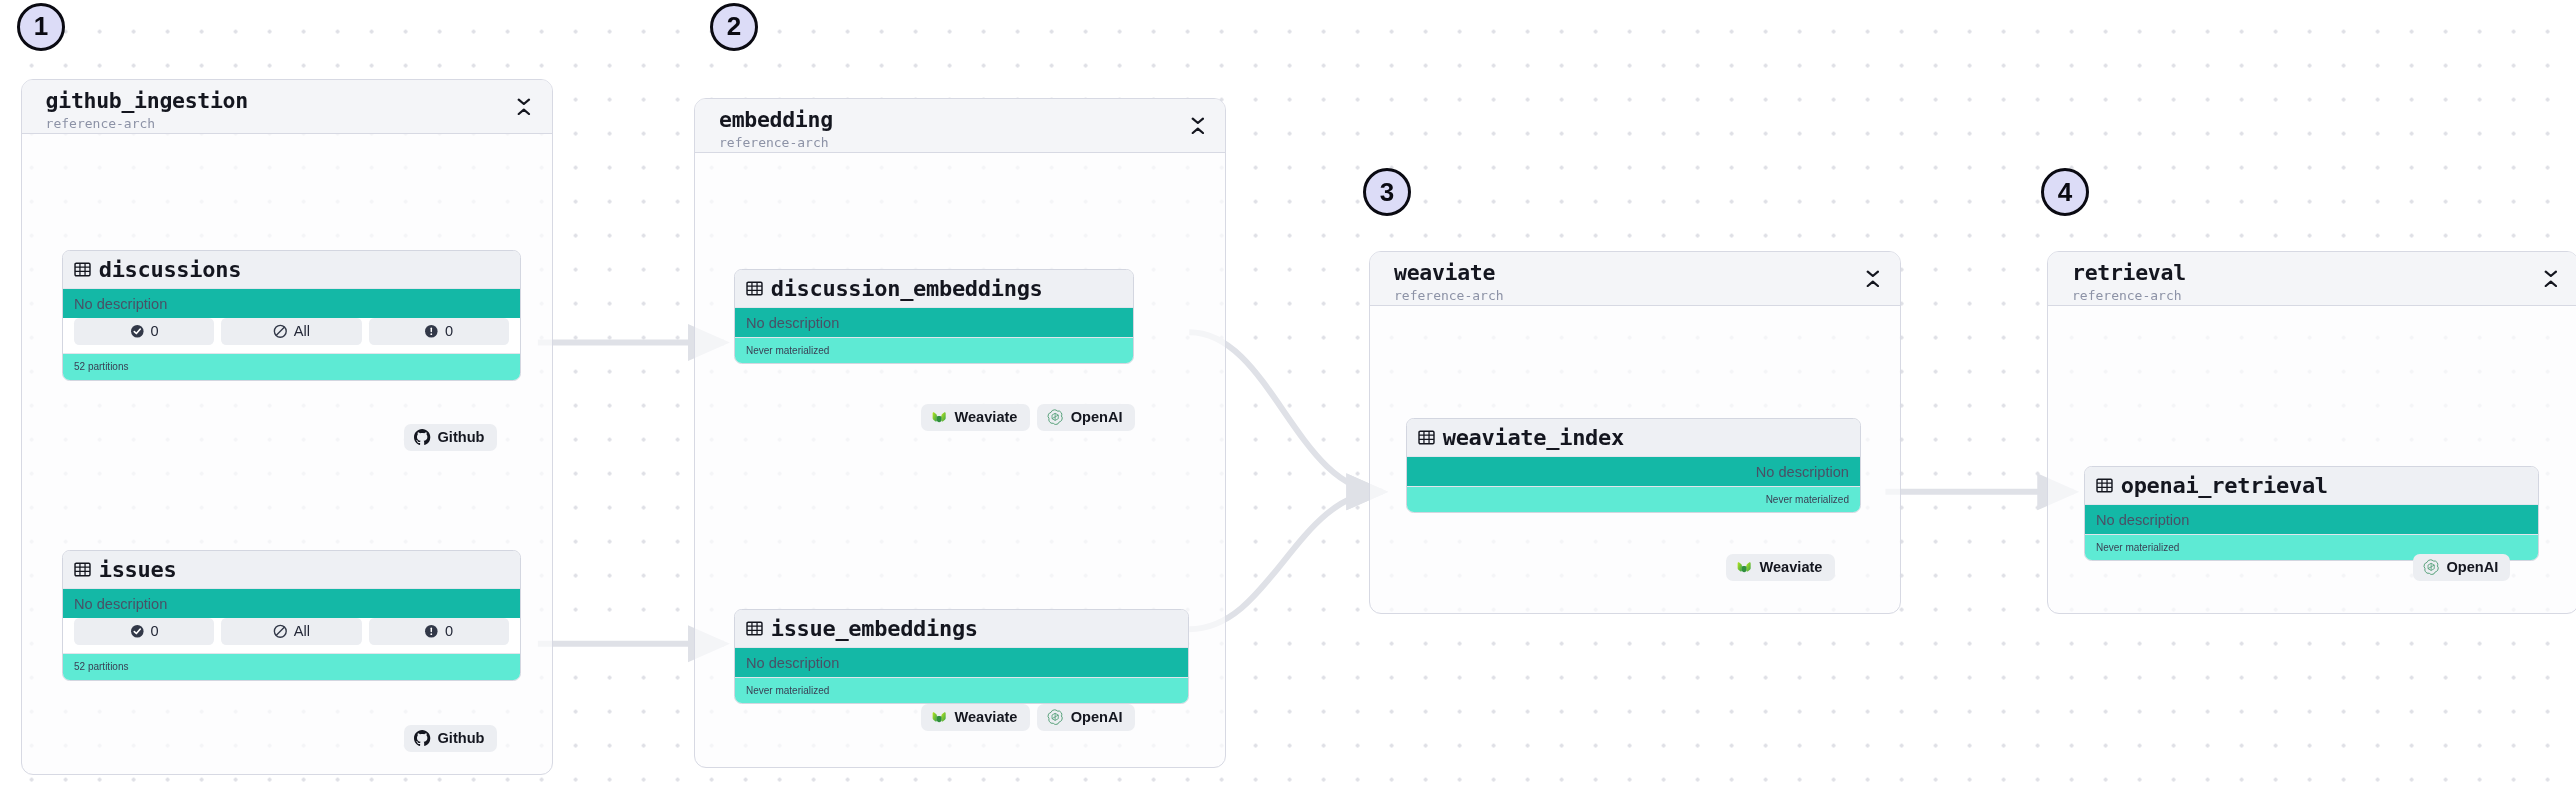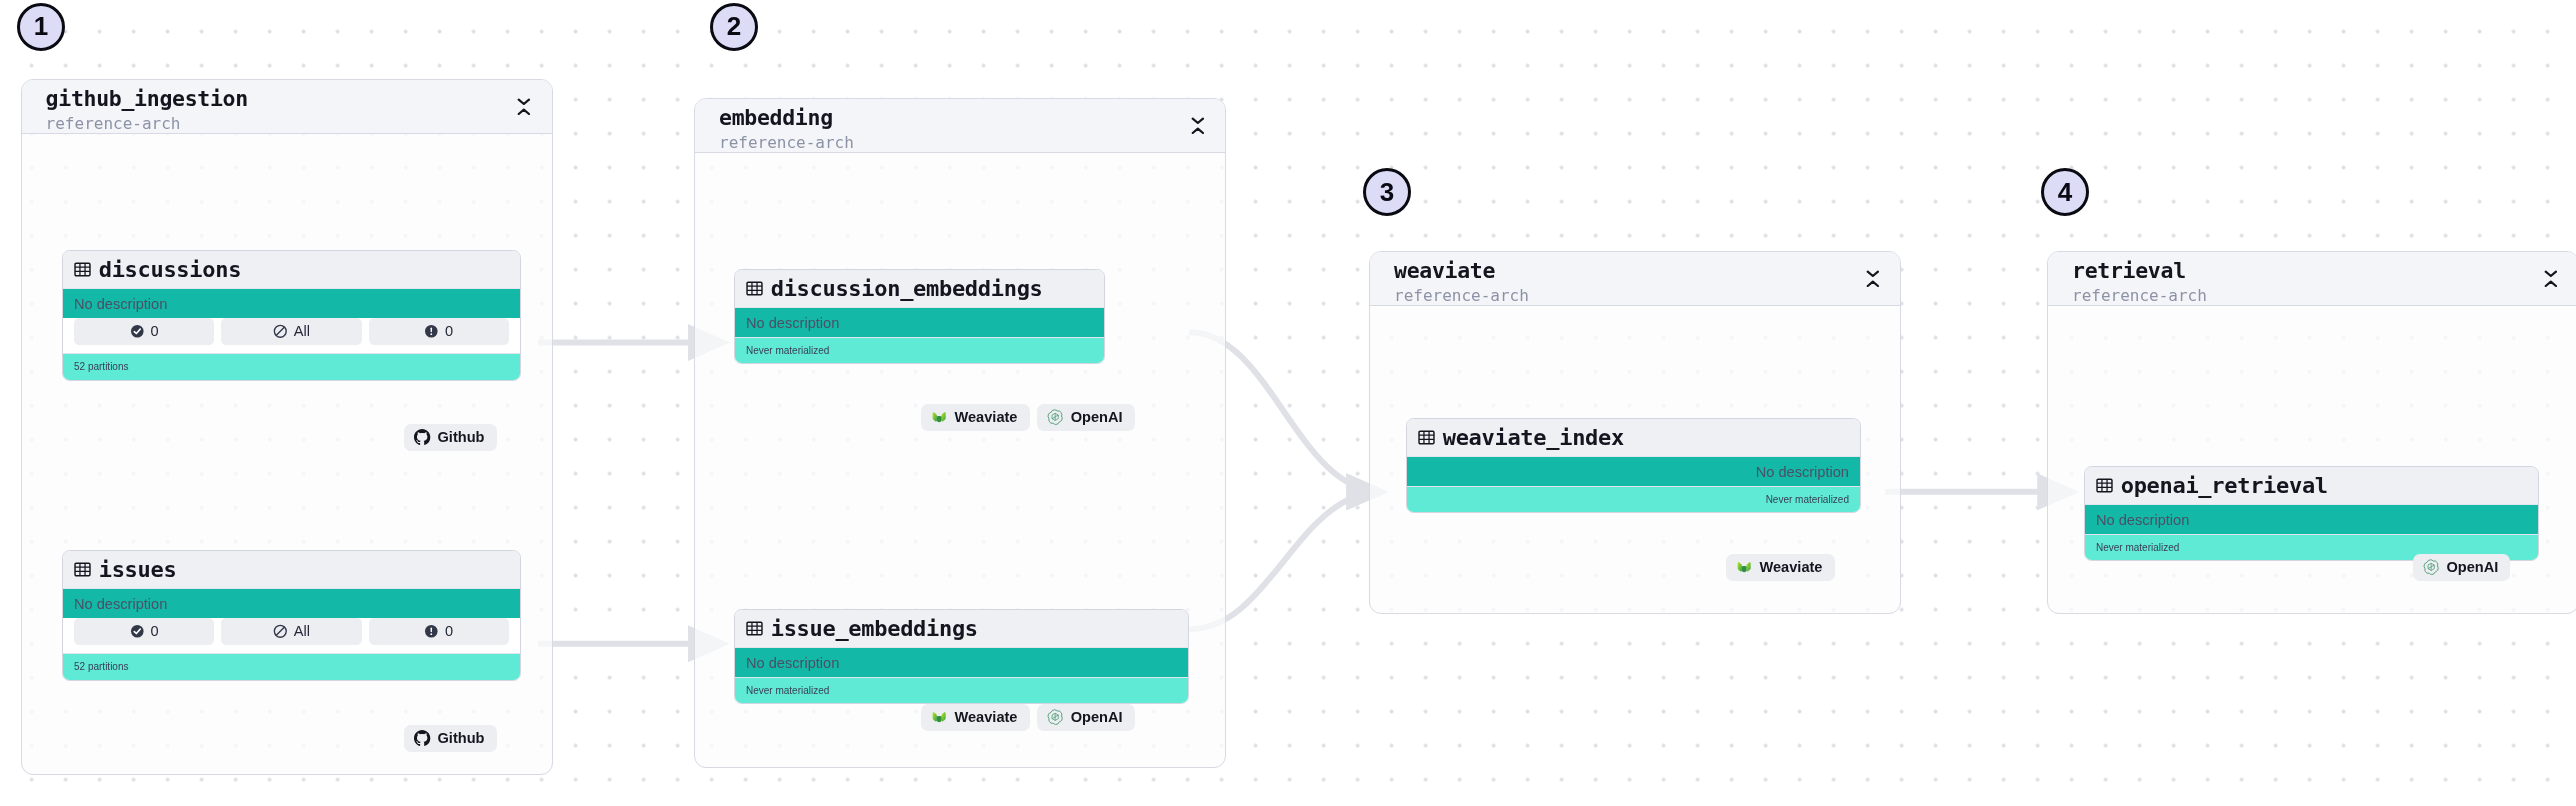--- a/index.html
+++ b/index.html
@@ -52,21 +52,21 @@
   .group-title {
     font-family: "DejaVu Sans Mono", "Liberation Mono", monospace;
     font-size: 21.5px;
     font-weight: 700;
     color: #14161f;
     letter-spacing: -0.3px;
     line-height: 1.08;
   }
   .group-sub {
     font-family: "DejaVu Sans Mono", "Liberation Mono", monospace;
-    font-size: 16px;
+    font-size: 13px;
     font-weight: 400;
     color: #8c92a6;
     line-height: 1.25;
     margin-top: 4px;
   }
   .collapse-toggle {
     position: absolute;
     right: 19px;
     top: 50%;
     transform: translateY(-50%);
@@ -339,21 +339,21 @@
         <svg width="13.7" height="7.7" viewBox="0 0 16 9">
             <path d="M2 2 L8 7 L14 2" stroke="#14161f" stroke-width="2.6" fill="none" stroke-linecap="round" stroke-linejoin="round"></path>
           </svg>
         <svg width="13.7" height="7.7" viewBox="0 0 16 9">
             <path d="M2 7 L8 2 L14 7" stroke="#14161f" stroke-width="2.6" fill="none" stroke-linecap="round" stroke-linejoin="round"></path>
           </svg>
       </div>
     </div>
   </div>
 
-  <div class="asset" style="left:734px; top:269px; width:371px;">
+  <div class="asset" style="left:734px; top:269px; width:400px;">
     <div class="asset-head">
       <svg class="grid-icon" width="17" height="17" viewBox="0 0 20 20">
         <rect x="1.2" y="2.6" width="17.6" height="14.8" rx="1.4" fill="none" stroke="#14161f" stroke-width="1.7"></rect>
         <line x1="1.2" y1="7.3" x2="18.8" y2="7.3" stroke="#14161f" stroke-width="1.5"></line>
         <line x1="1.2" y1="12.3" x2="18.8" y2="12.3" stroke="#14161f" stroke-width="1.5"></line>
         <line x1="7.0" y1="2.6" x2="7.0" y2="17.4" stroke="#14161f" stroke-width="1.5"></line>
         <line x1="13.0" y1="2.6" x2="13.0" y2="17.4" stroke="#14161f" stroke-width="1.5"></line>
       </svg>
       <span class="asset-name">discussion_embeddings</span>
     </div>

